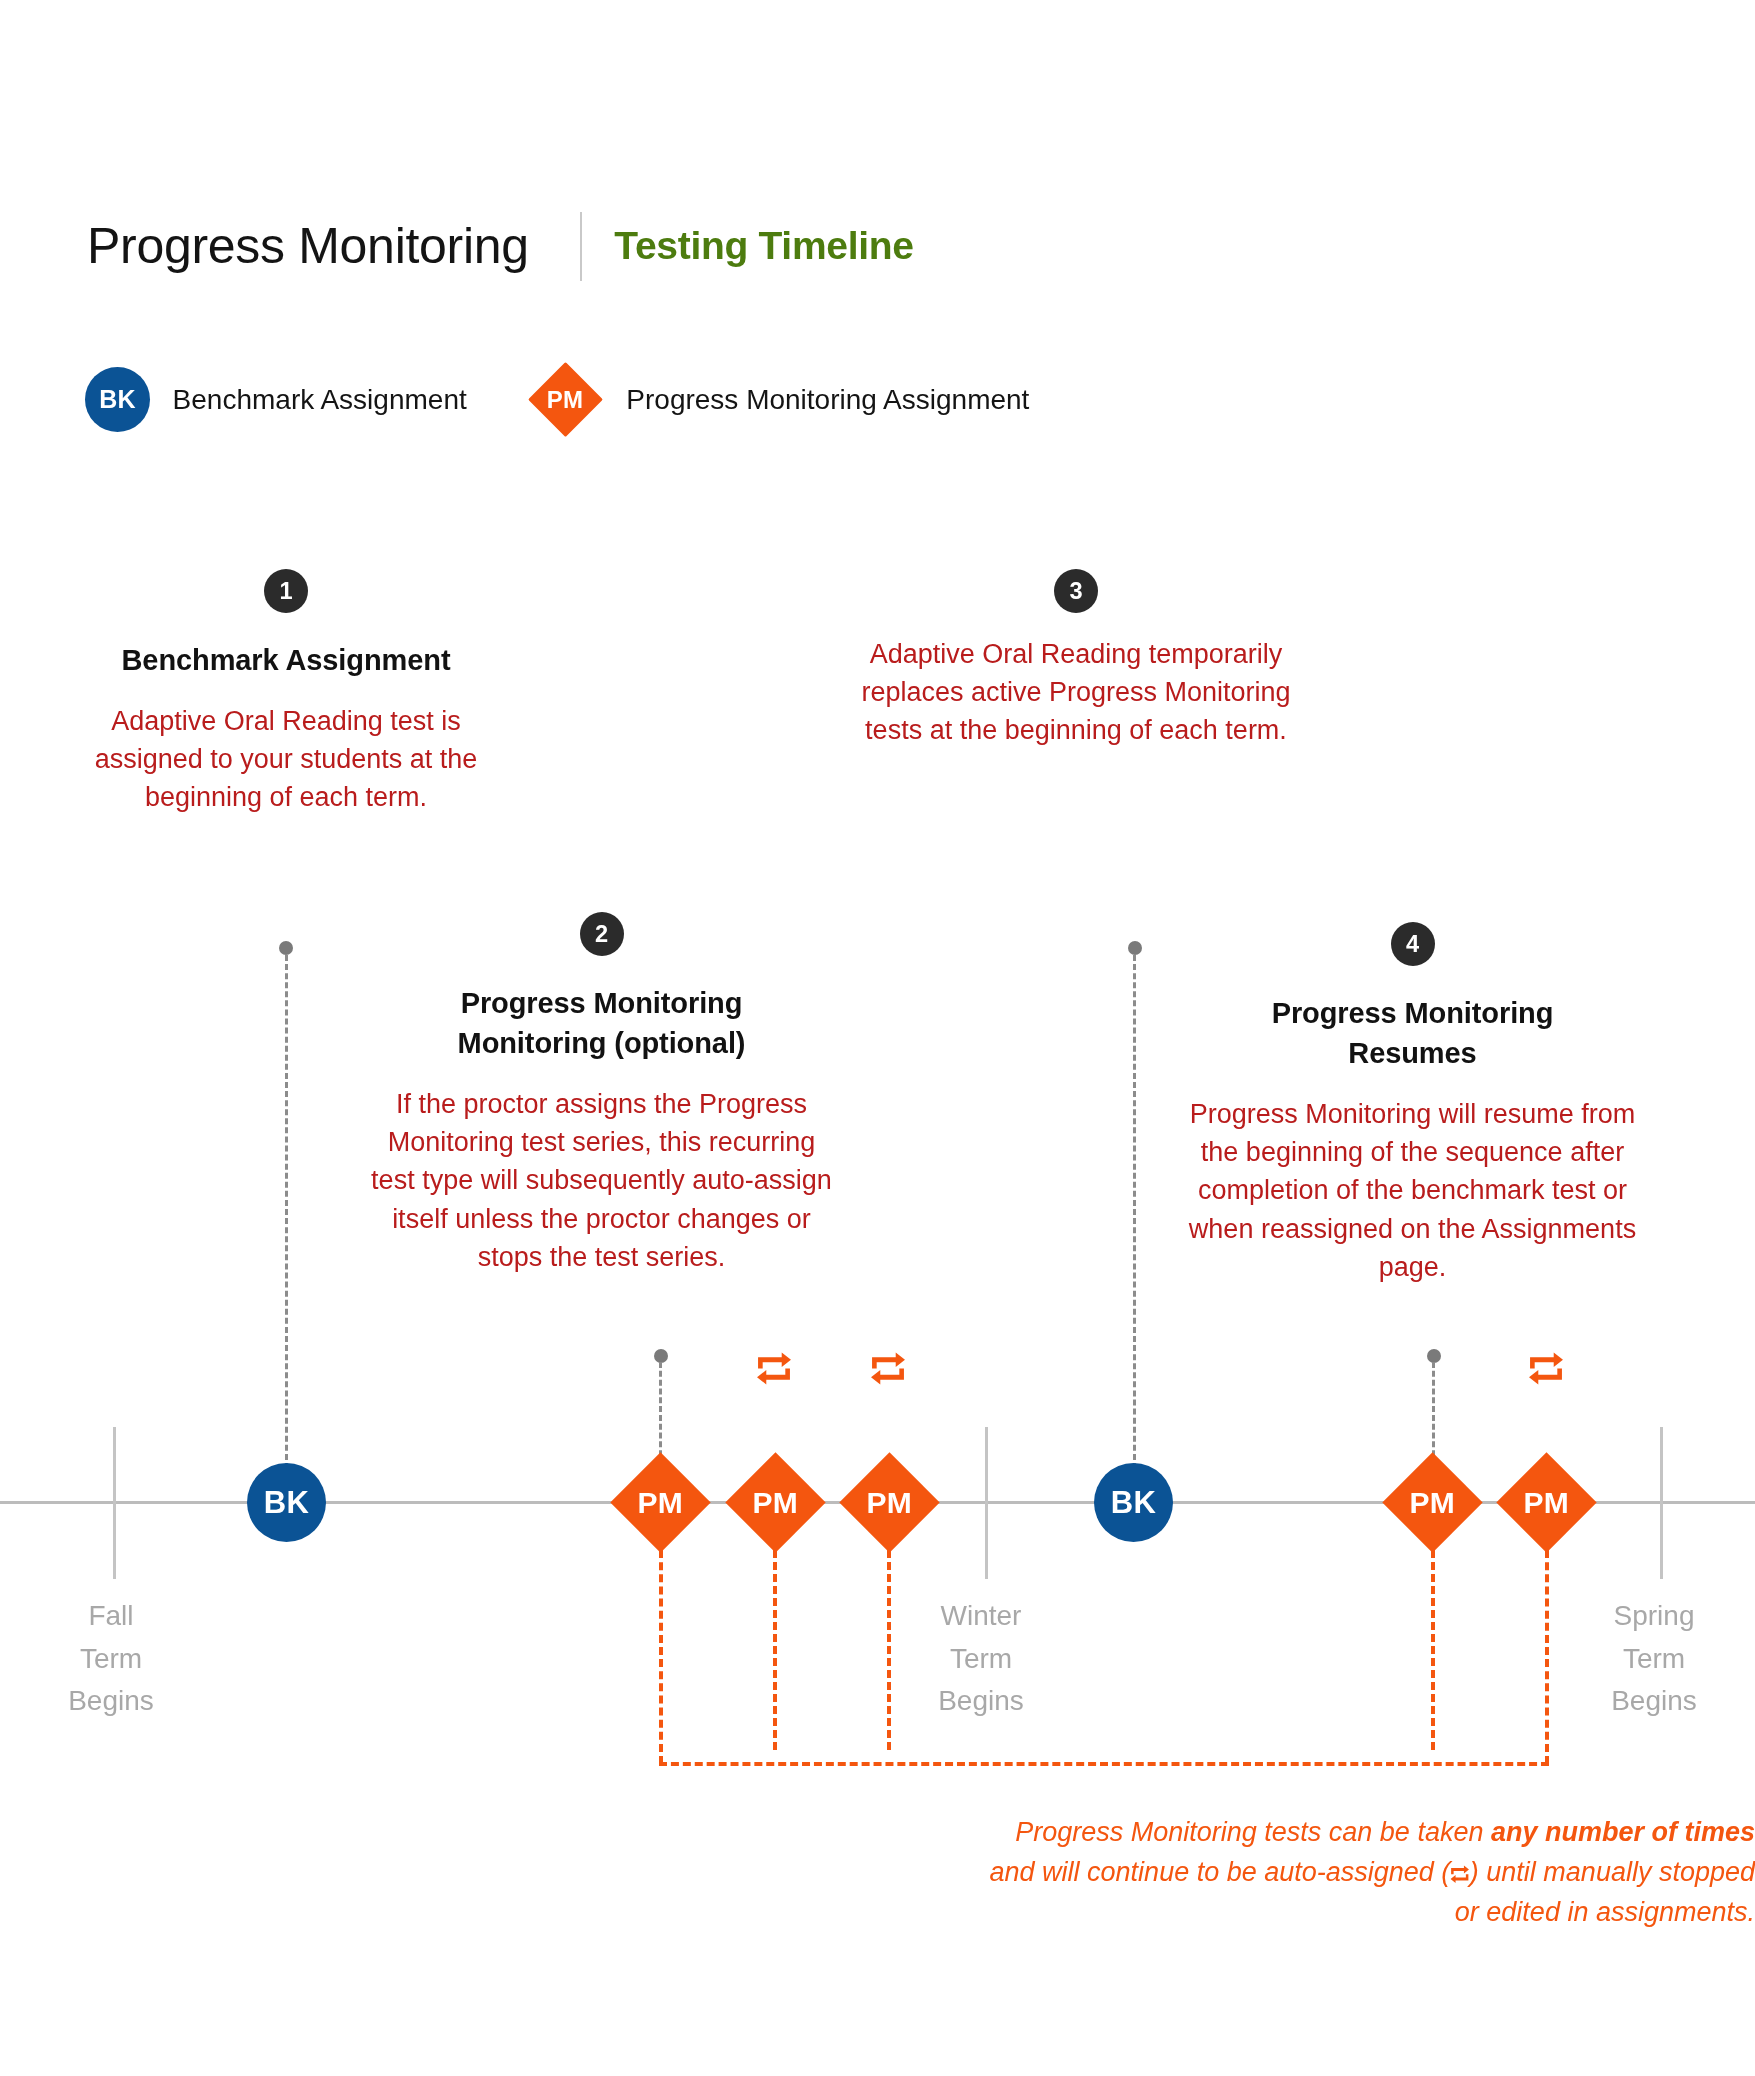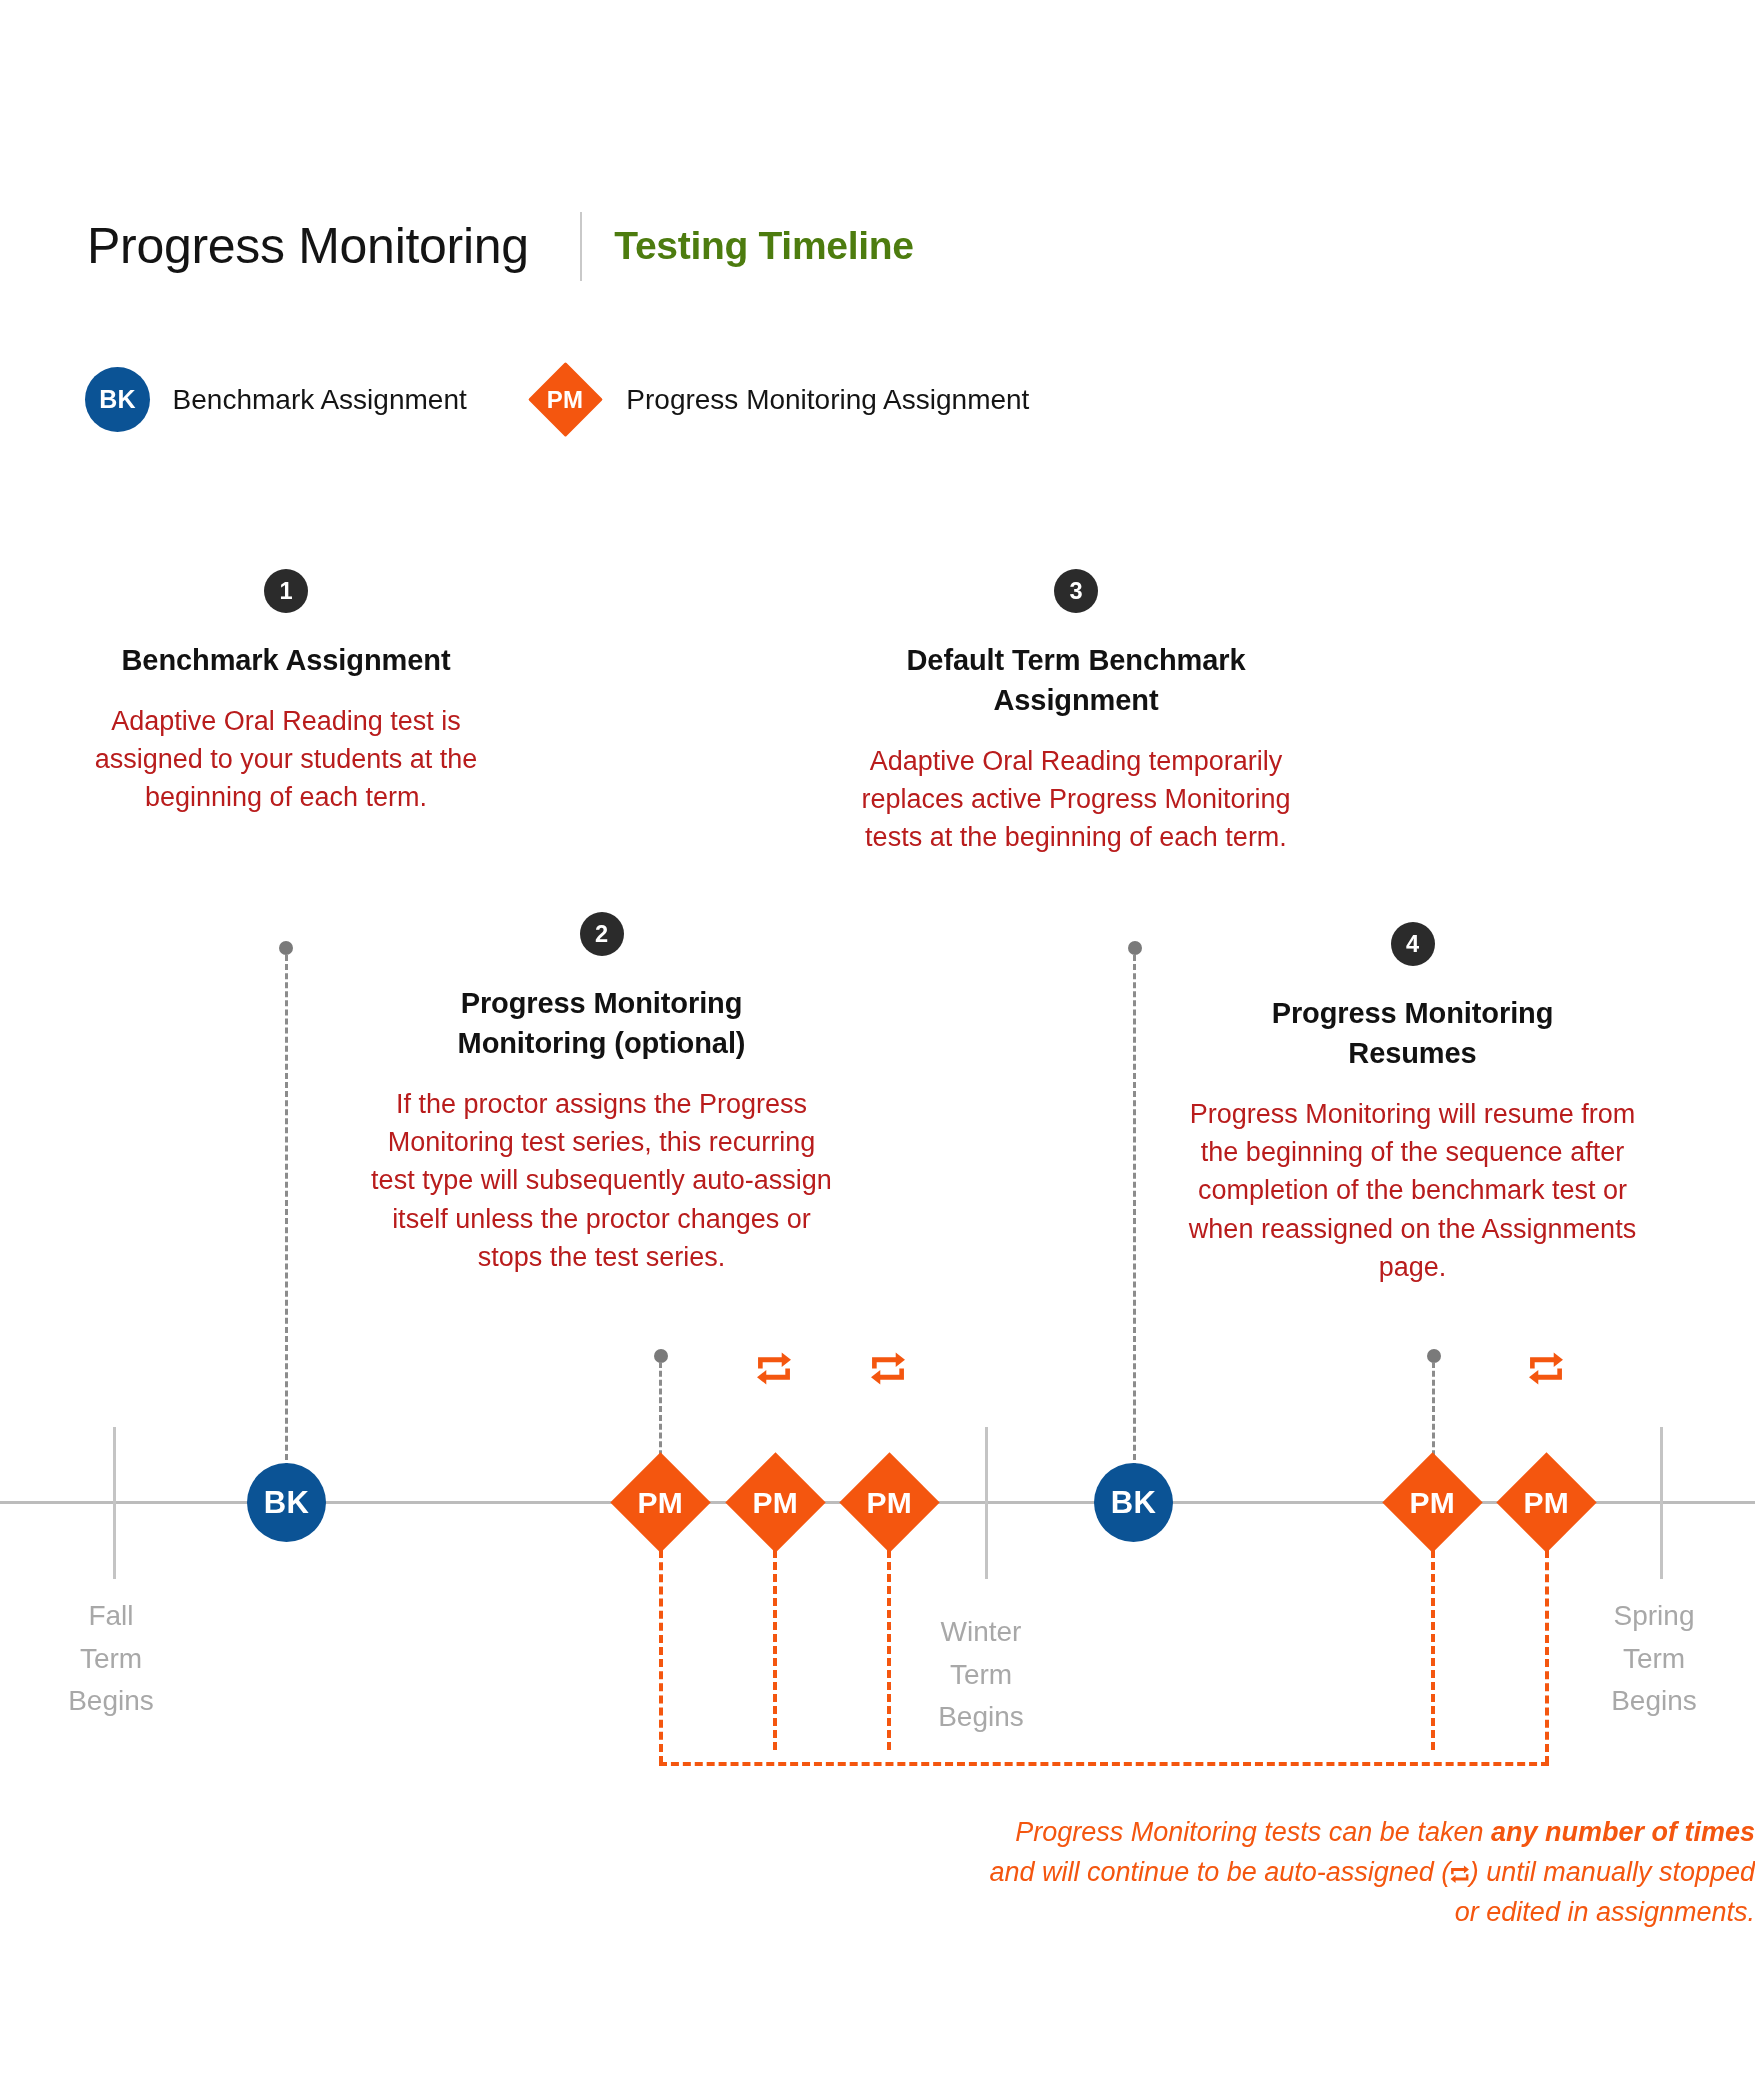--- a/index.html
+++ b/index.html
@@ -279,24 +279,20 @@
   <div class="callout" style="left:73px; top:569px; width:426px;">
     <div class="step-badge">1</div>
     <div class="callout-title">
       <div>Benchmark Assignment</div>
     </div>
     <div class="callout-body" style="padding:0 10.3px;">Adaptive Oral Reading test is assigned to your students at the beginning of each term.</div>
   </div>
 
   <div class="callout" style="left:837px; top:569px; width:478px;">
     <div class="step-badge">3</div>
-    <div class="callout-title">
-      <div>Default Term Benchmark</div>
-      <div>Assignment</div>
-    </div>
     <div class="callout-body" style="padding:0 5.1px;">Adaptive Oral Reading temporarily replaces active Progress Monitoring tests at the beginning of each term.</div>
   </div>
 
   <div class="callout" style="left:360px; top:912px; width:483px;">
     <div class="step-badge">2</div>
     <div class="callout-title">
       <div>Progress Monitoring</div>
       <div>Monitoring (optional)</div>
     </div>
     <div class="callout-body" style="padding:0 5.1px;">If the proctor assigns the Progress Monitoring test series, this recurring test type will subsequently auto-assign itself unless the proctor changes or stops the test series.</div>
@@ -315,21 +311,21 @@
 
   <div class="term-divider" style="left:113px; top:1427px; height:152px;"></div>
   <div class="term-divider" style="left:985px; top:1427px; height:152px;"></div>
   <div class="term-divider" style="left:1660px; top:1427px; height:152px;"></div>
 
   <div class="term-label" style="left:26px; top:1595px;">
     <div>Fall</div>
     <div>Term</div>
     <div>Begins</div>
   </div>
-  <div class="term-label" style="left:896px; top:1595px;margin-top:16px;">
+  <div class="term-label" style="left:896px; top:1595px;">
     <div>Winter</div>
     <div>Term</div>
     <div>Begins</div>
   </div>
   <div class="term-label" style="left:1569px; top:1595px;">
     <div>Spring</div>
     <div>Term</div>
     <div>Begins</div>
   </div>
 

